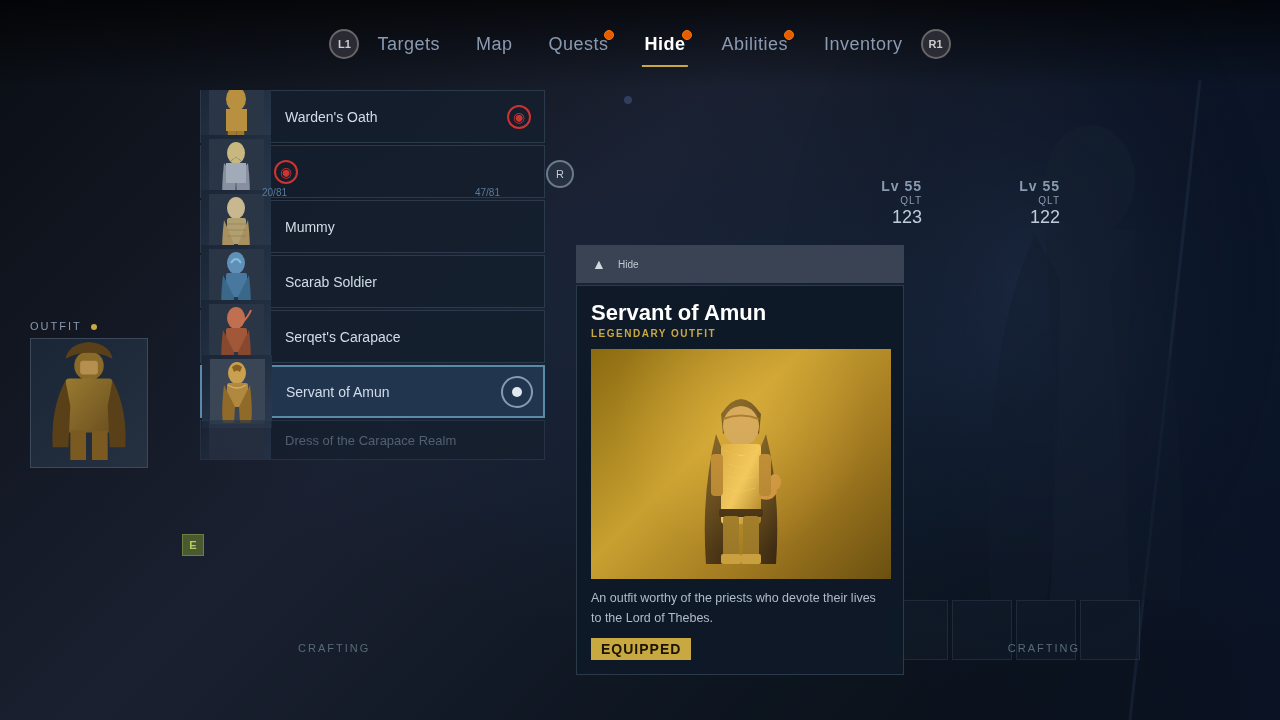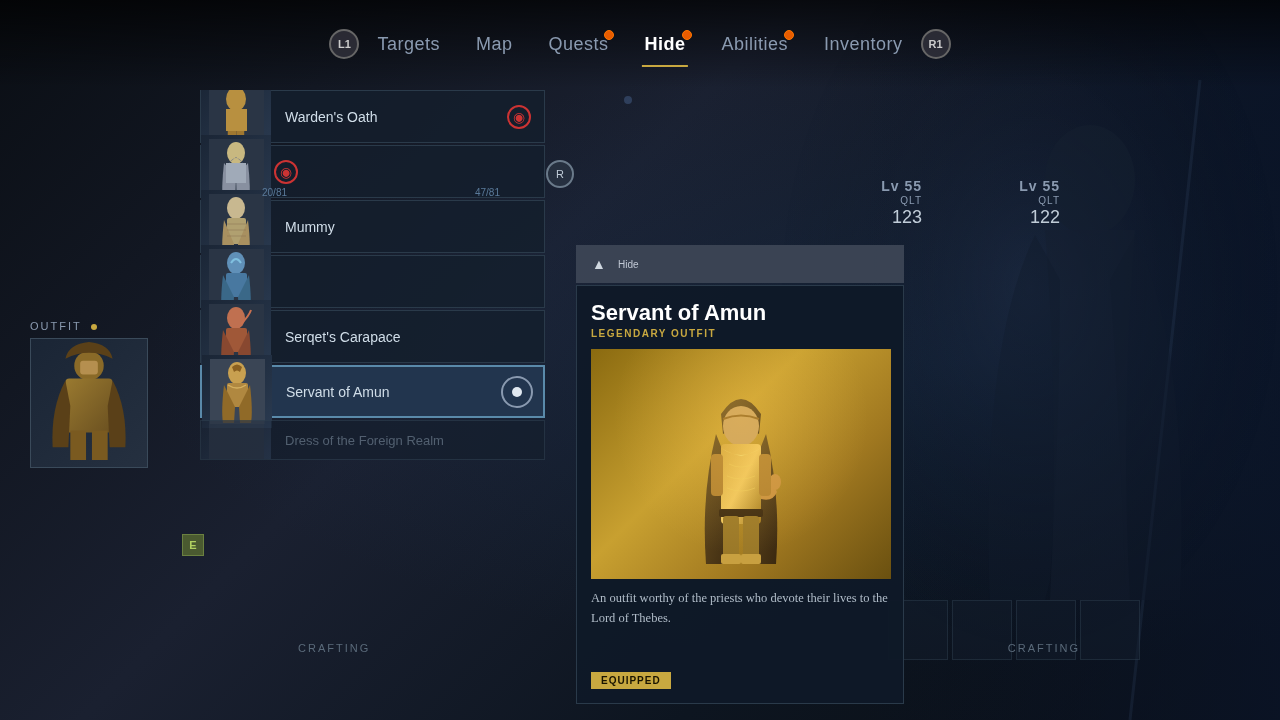--- a/index.html
+++ b/index.html
@@ -335,32 +335,31 @@
       content: '';
       position: absolute;
       inset: 0;
       background: radial-gradient(ellipse at 50% 30%, rgba(255,200,80,0.3) 0%, transparent 60%);
     }
 
     .detail-description {
       font-size: 12.5px;
       color: #b0bcc8;
       line-height: 1.55;
-      font-family: Liberation Serif, serif;
+      margin-bottom: 10px;
     }
 
     .equipped-badge {
       display: inline-block;
       background: #c8a840;
       color: #1a1400;
-      font-size: 10px;
+      font-size: 14px;
       font-weight: bold;
       letter-spacing: 1px;
       padding: 3px 10px;
-      margin-top: 44px;
     }
 
     .stat-lv {
       font-size: 14px;
       color: #8a9ab0;
       letter-spacing: 1px;
       font-weight: bold;
     }
 
     .stat-val-label {
@@ -591,20 +590,21 @@
         <rect width="55" height="65" fill="#2a3545"></rect>
 
         <ellipse cx="27" cy="14" rx="9" ry="11" fill="#6090b8"></ellipse>
         <rect x="17" y="24" width="21" height="24" rx="2" fill="#4878a0"></rect>
         <path d="M14 26 Q11 52 13 64 L24 64 L25 48Z" fill="#3a6888"></path>
         <path d="M40 26 Q43 52 41 64 L30 64 L29 48Z" fill="#3a6888"></path>
 
         <path d="M22 14 Q27 6 32 14" stroke="#80c0e0" stroke-width="2" fill="none"></path>
       </svg>
     </div>
+    <div class="gear-item-name">Scarab Soldier</div>
   </div>
 
   <div class="gear-item">
     <div class="gear-item-thumb">
       <svg width="55" height="65" viewBox="0 0 55 65">
         <rect width="55" height="65" fill="#2a3545"></rect>
 
         <ellipse cx="27" cy="14" rx="9" ry="11" fill="#c07050"></ellipse>
         <rect x="17" y="24" width="21" height="24" rx="2" fill="#a05838"></rect>
         <path d="M14 26 Q11 52 13 64 L24 64 L25 48Z" fill="#884830"></path>
@@ -634,21 +634,21 @@
     <div class="equipped-dot"></div>
   </div>
 
 
   <div class="gear-item" style="opacity:0.7;height:40px;overflow:hidden;">
     <div class="gear-item-thumb" style="height:40px;">
       <svg width="55" height="40" viewBox="0 0 55 40">
         <rect width="55" height="40" fill="#2a3545"></rect>
       </svg>
     </div>
-    <div class="gear-item-name" style="font-size:13px;color:#6a7a8a;">Dress of the Foreign Realm</div>
+    <div class="gear-item-name" style="font-size:13px;color:#6a7a8a;">Dress of the Carapace Realm</div>
   </div>
 
 </div>
 
 <div class="crafting-label">CRAFTING</div>
 
 <div class="r-button">R</div>
 
 <div style="position:absolute;right:358px;top:178px;z-index:5;text-align:right;">
   <div class="stat-row">

